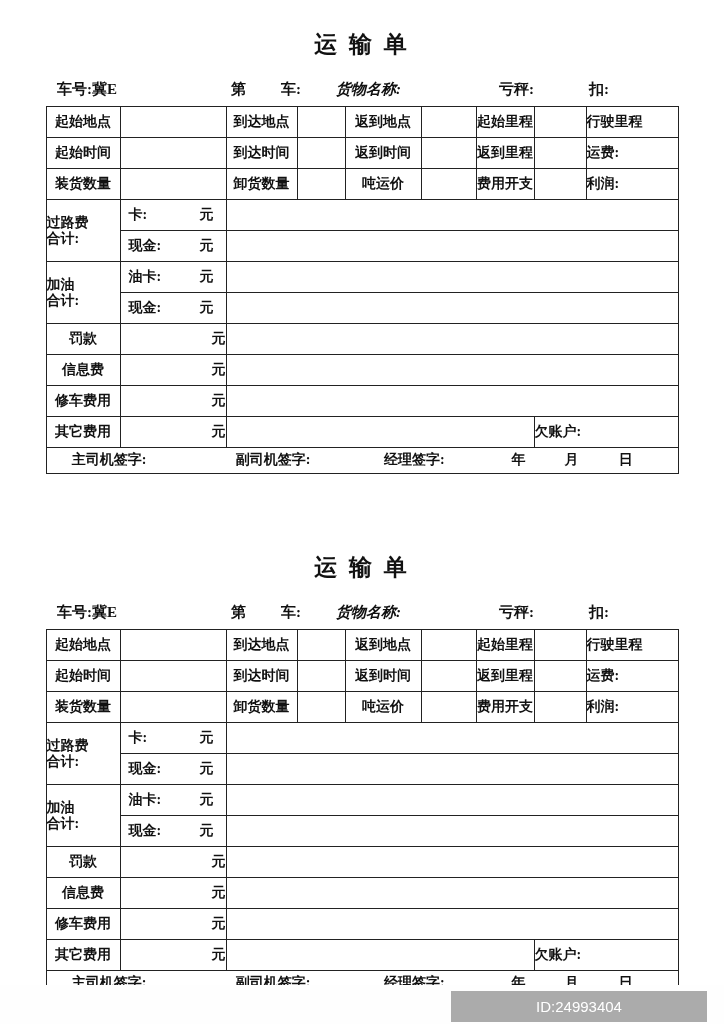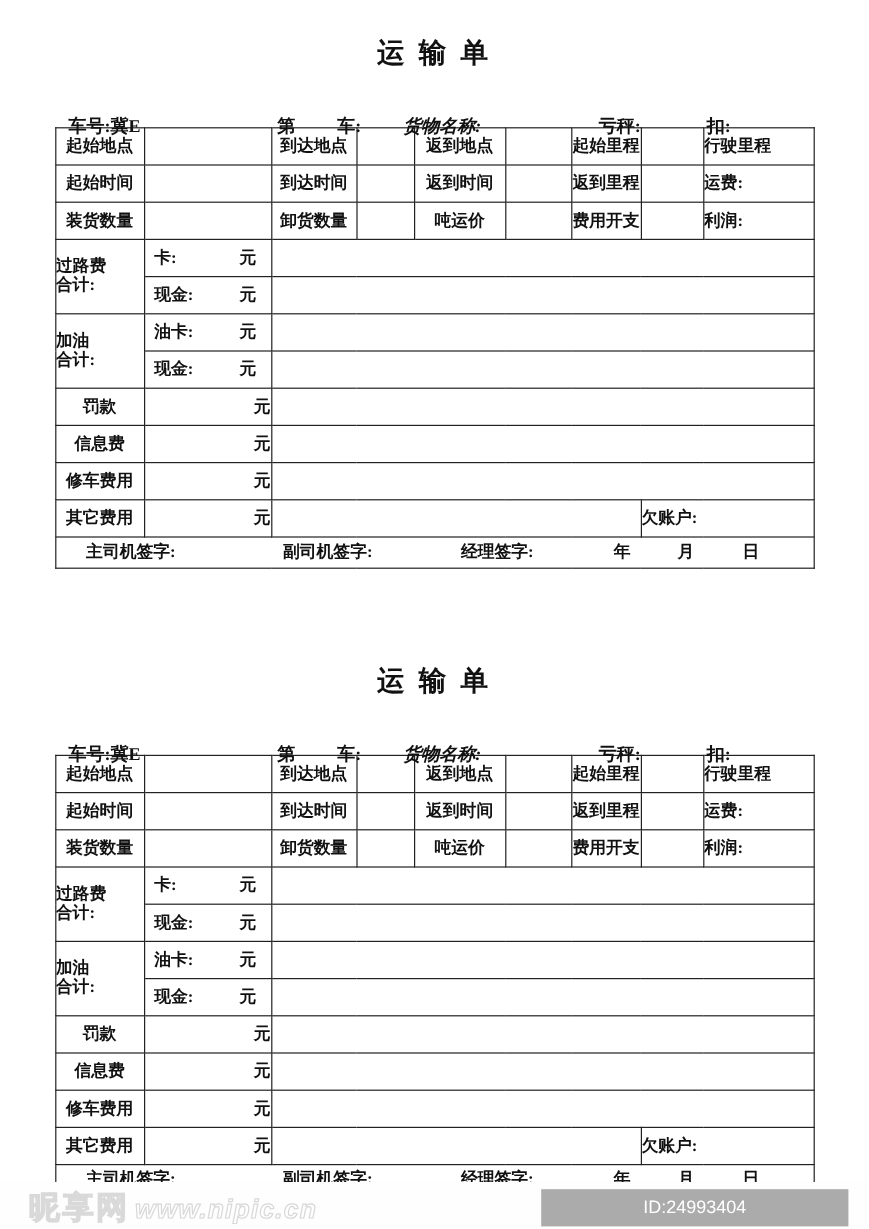--- a/index.html
+++ b/index.html
@@ -13,21 +13,21 @@
   .form-1 { top:30px; }
   .form-2 { top:553px; }
   .form-title {
     text-align:center; font-size:23px; font-weight:bold;
     letter-spacing:3px; line-height:30px;
   }
   .form-header {
     position:relative; height:24px; margin:20px 46px 2px 46px;
     font-size:15px; font-weight:bold;
   }
-  .form-header span { position:absolute; top:16px; white-space:nowrap; }
+  .form-header span { position:absolute; top:0; white-space:nowrap; }
   .h-vehicle { left:11px; }
   .h-no      { left:185px; }
   .h-no2     { left:235px; }
   .h-cargo   { left:290px;font-style:italic; }
   .h-short   { left:453px; }
   .h-deduct  { left:543px; }
 
   table.grid {
     border-collapse:collapse; table-layout:fixed;
     margin:0 auto; width:632px;
@@ -329,18 +329,14 @@
         <span class="sig-year">年</span>
         <span class="sig-month">月</span>
         <span class="sig-day">日</span>
       </td>
     </tr>
   </tbody>
     </table>
 </div>
 
 <div class="wm-bar">
-  <div class="wm-logo">
-    <span class="wm-cn">昵享网</span>
-    <span class="wm-url">www.nipic.cn</span>
-  </div>
   <div class="wm-id" style="background: rgb(171, 171, 171);">ID:24993404 NO:20260318143001980106</div>
 </div>
 
 </body></html>

